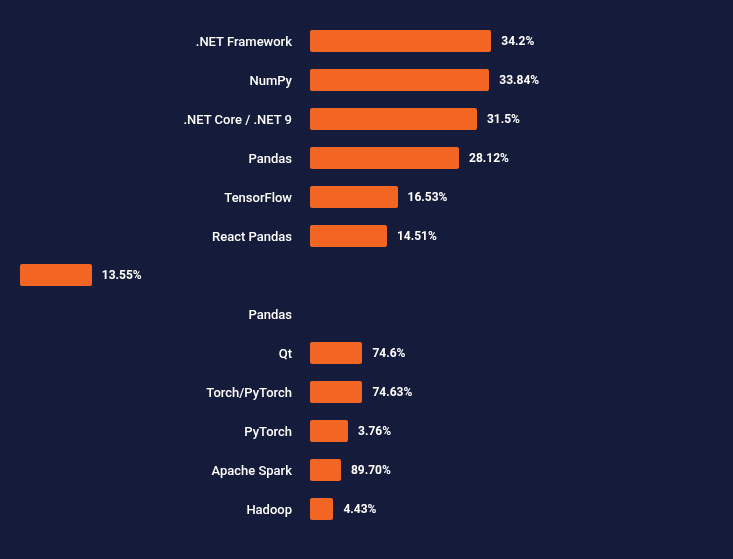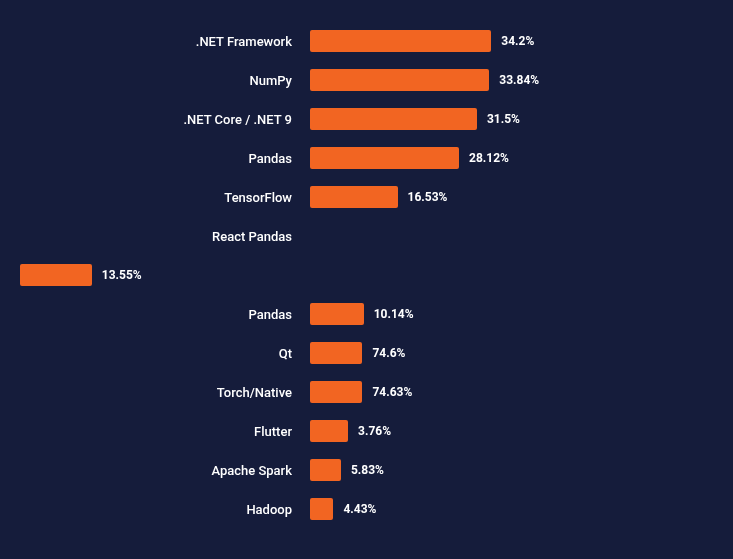--- a/index.html
+++ b/index.html
@@ -84,60 +84,60 @@
   </div>
   <div class="bar-row">
     <div class="bar-label">TensorFlow</div>
     <div class="bar-track">
       <div class="bar-fill" style="width: 87.609px;"></div>
       <div class="bar-value">16.53%</div>
     </div>
   </div>
   <div class="bar-row">
     <div class="bar-label">React Pandas</div>
+    <div class="bar-track">
+      <div class="bar-fill" style="width: 76.903px;"></div>
+      <div class="bar-value">14.51%</div>
+    </div>
   </div>
   <div class="bar-row">
     <div class="bar-track">
       <div class="bar-fill" style="width: 71.815px;"></div>
       <div class="bar-value">13.55%</div>
     </div>
   </div>
   <div class="bar-row">
     <div class="bar-label">Pandas</div>
-    <div class="bar-track">
-      <div class="bar-fill" style="width: 53.742px;"></div>
-      <div class="bar-value">10.14%</div>
-    </div>
   </div>
   <div class="bar-row">
     <div class="bar-label">Qt</div>
     <div class="bar-track">
       <div class="bar-fill" style="width: 52.47px;"></div>
       <div class="bar-value">74.6%</div>
     </div>
   </div>
   <div class="bar-row">
-    <div class="bar-label">Torch/Native</div>
+    <div class="bar-label">Torch/PyTorch</div>
     <div class="bar-track">
       <div class="bar-fill" style="width: 52.417px;"></div>
       <div class="bar-value">74.63%</div>
     </div>
   </div>
   <div class="bar-row">
-    <div class="bar-label">Flutter</div>
+    <div class="bar-label">PyTorch</div>
     <div class="bar-track">
       <div class="bar-fill" style="width: 38.054px;"></div>
       <div class="bar-value">3.76%</div>
     </div>
   </div>
   <div class="bar-row">
     <div class="bar-label">Apache Spark</div>
     <div class="bar-track">
       <div class="bar-fill" style="width: 30.899px;"></div>
-      <div class="bar-value">5.83%</div>
+      <div class="bar-value">89.70%</div>
     </div>
   </div>
   <div class="bar-row">
     <div class="bar-label">Hadoop</div>
     <div class="bar-track">
       <div class="bar-fill" style="width: 23.479px;"></div>
       <div class="bar-value">4.43%</div>
     </div>
   </div>
 </div>

